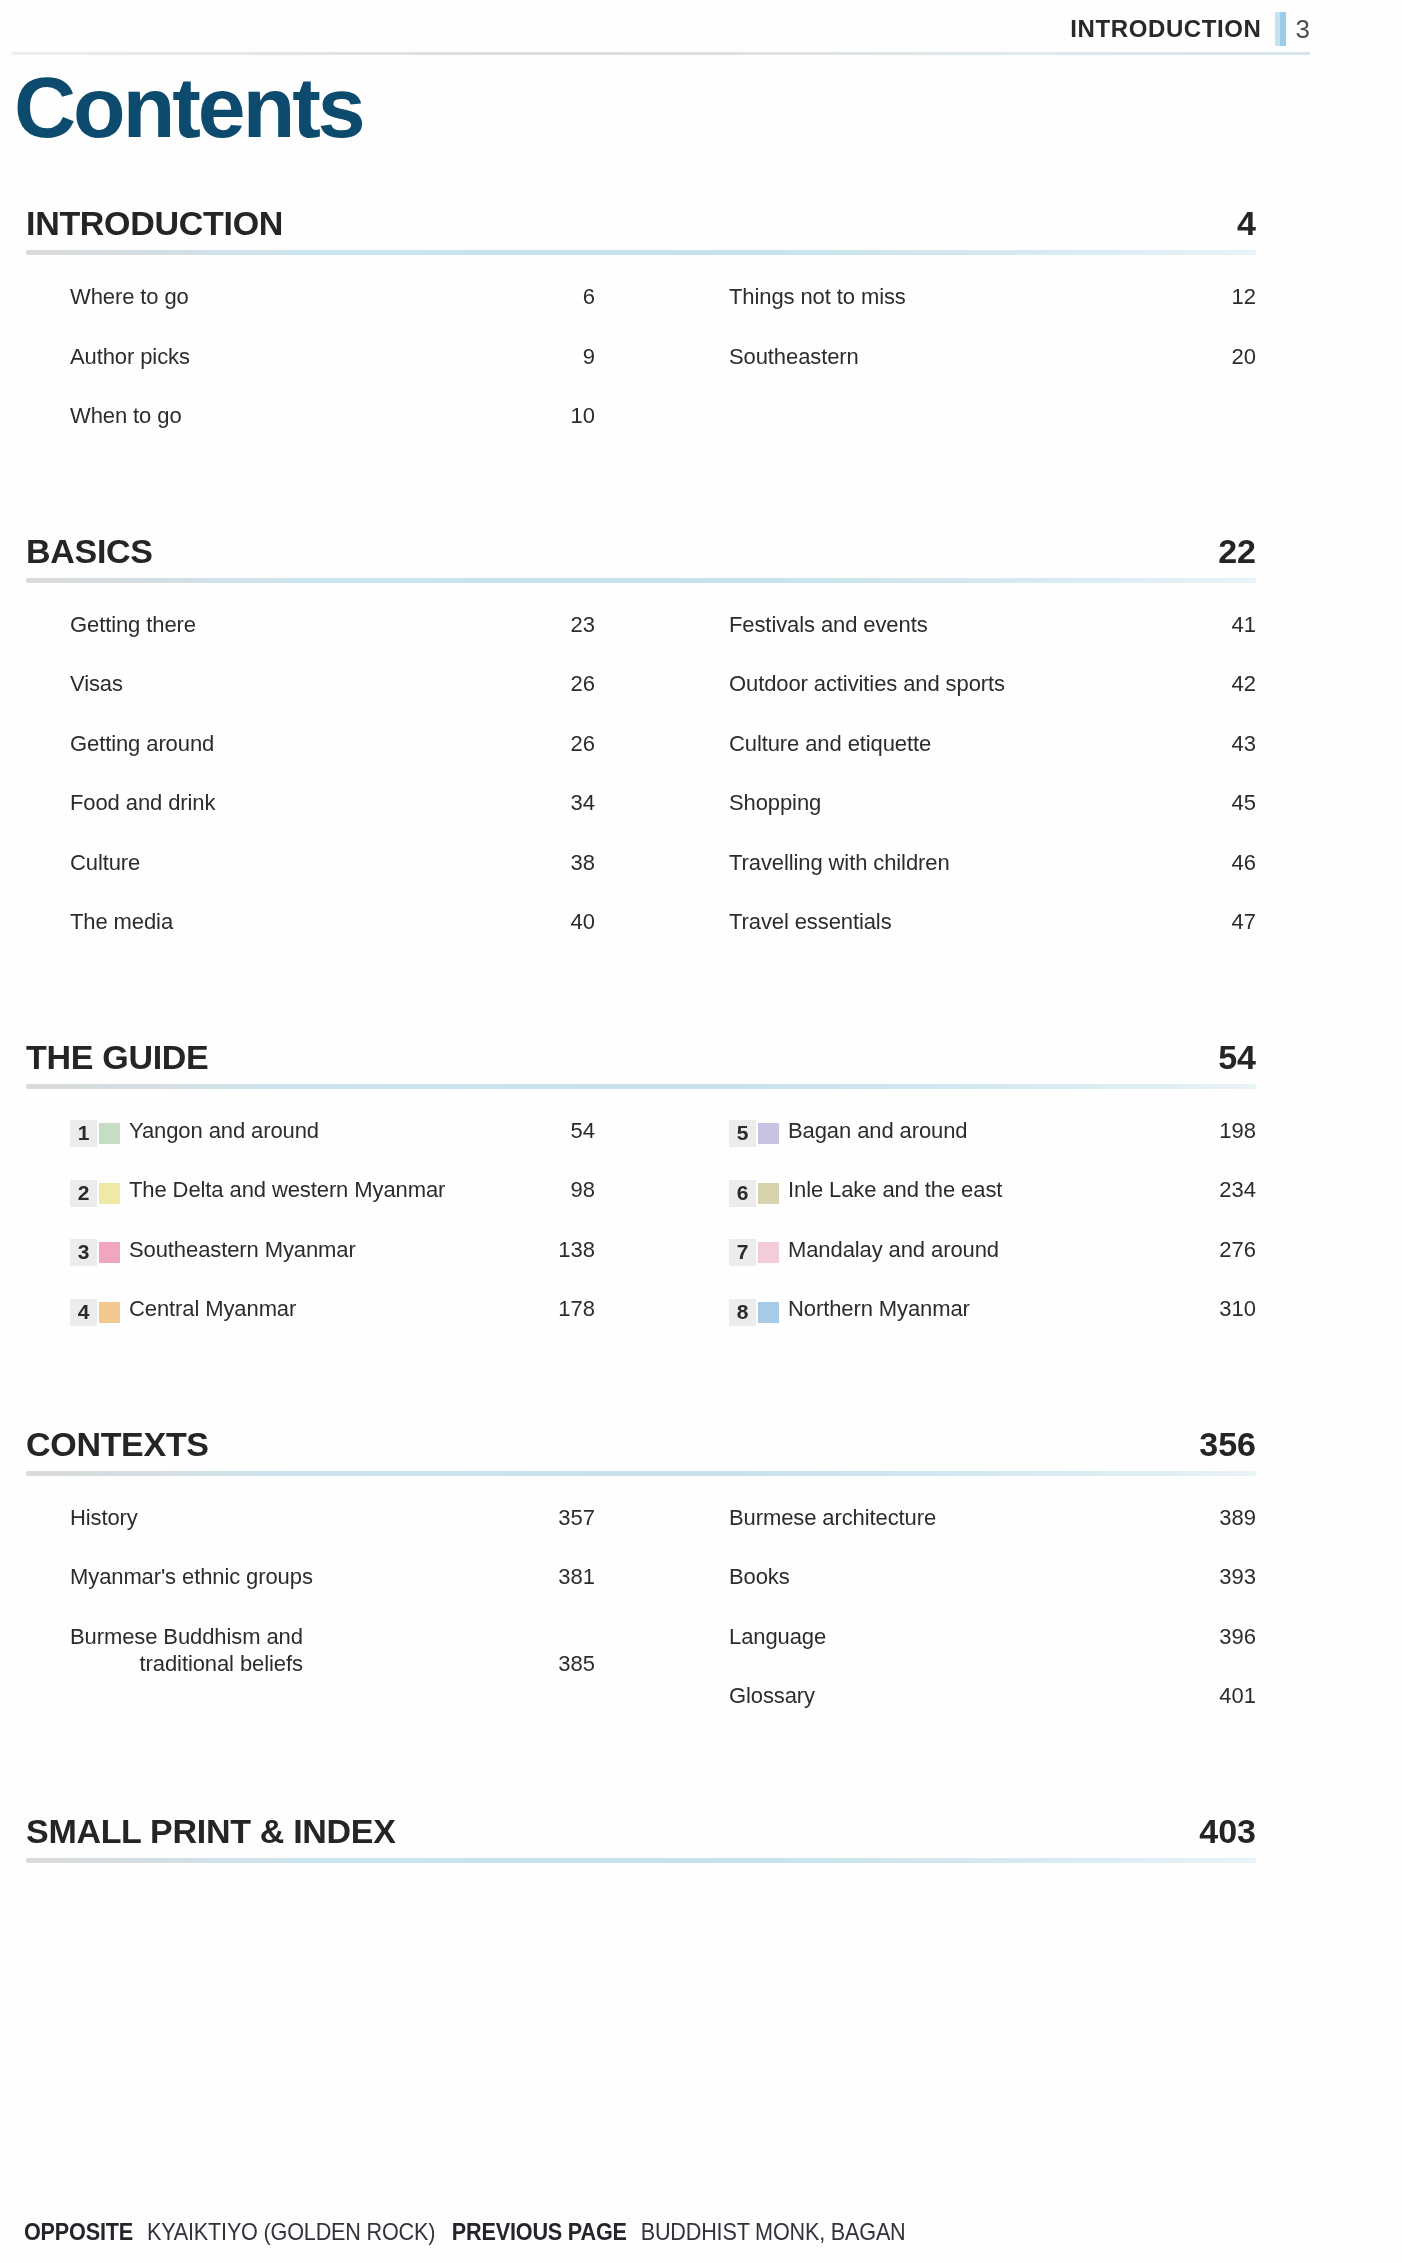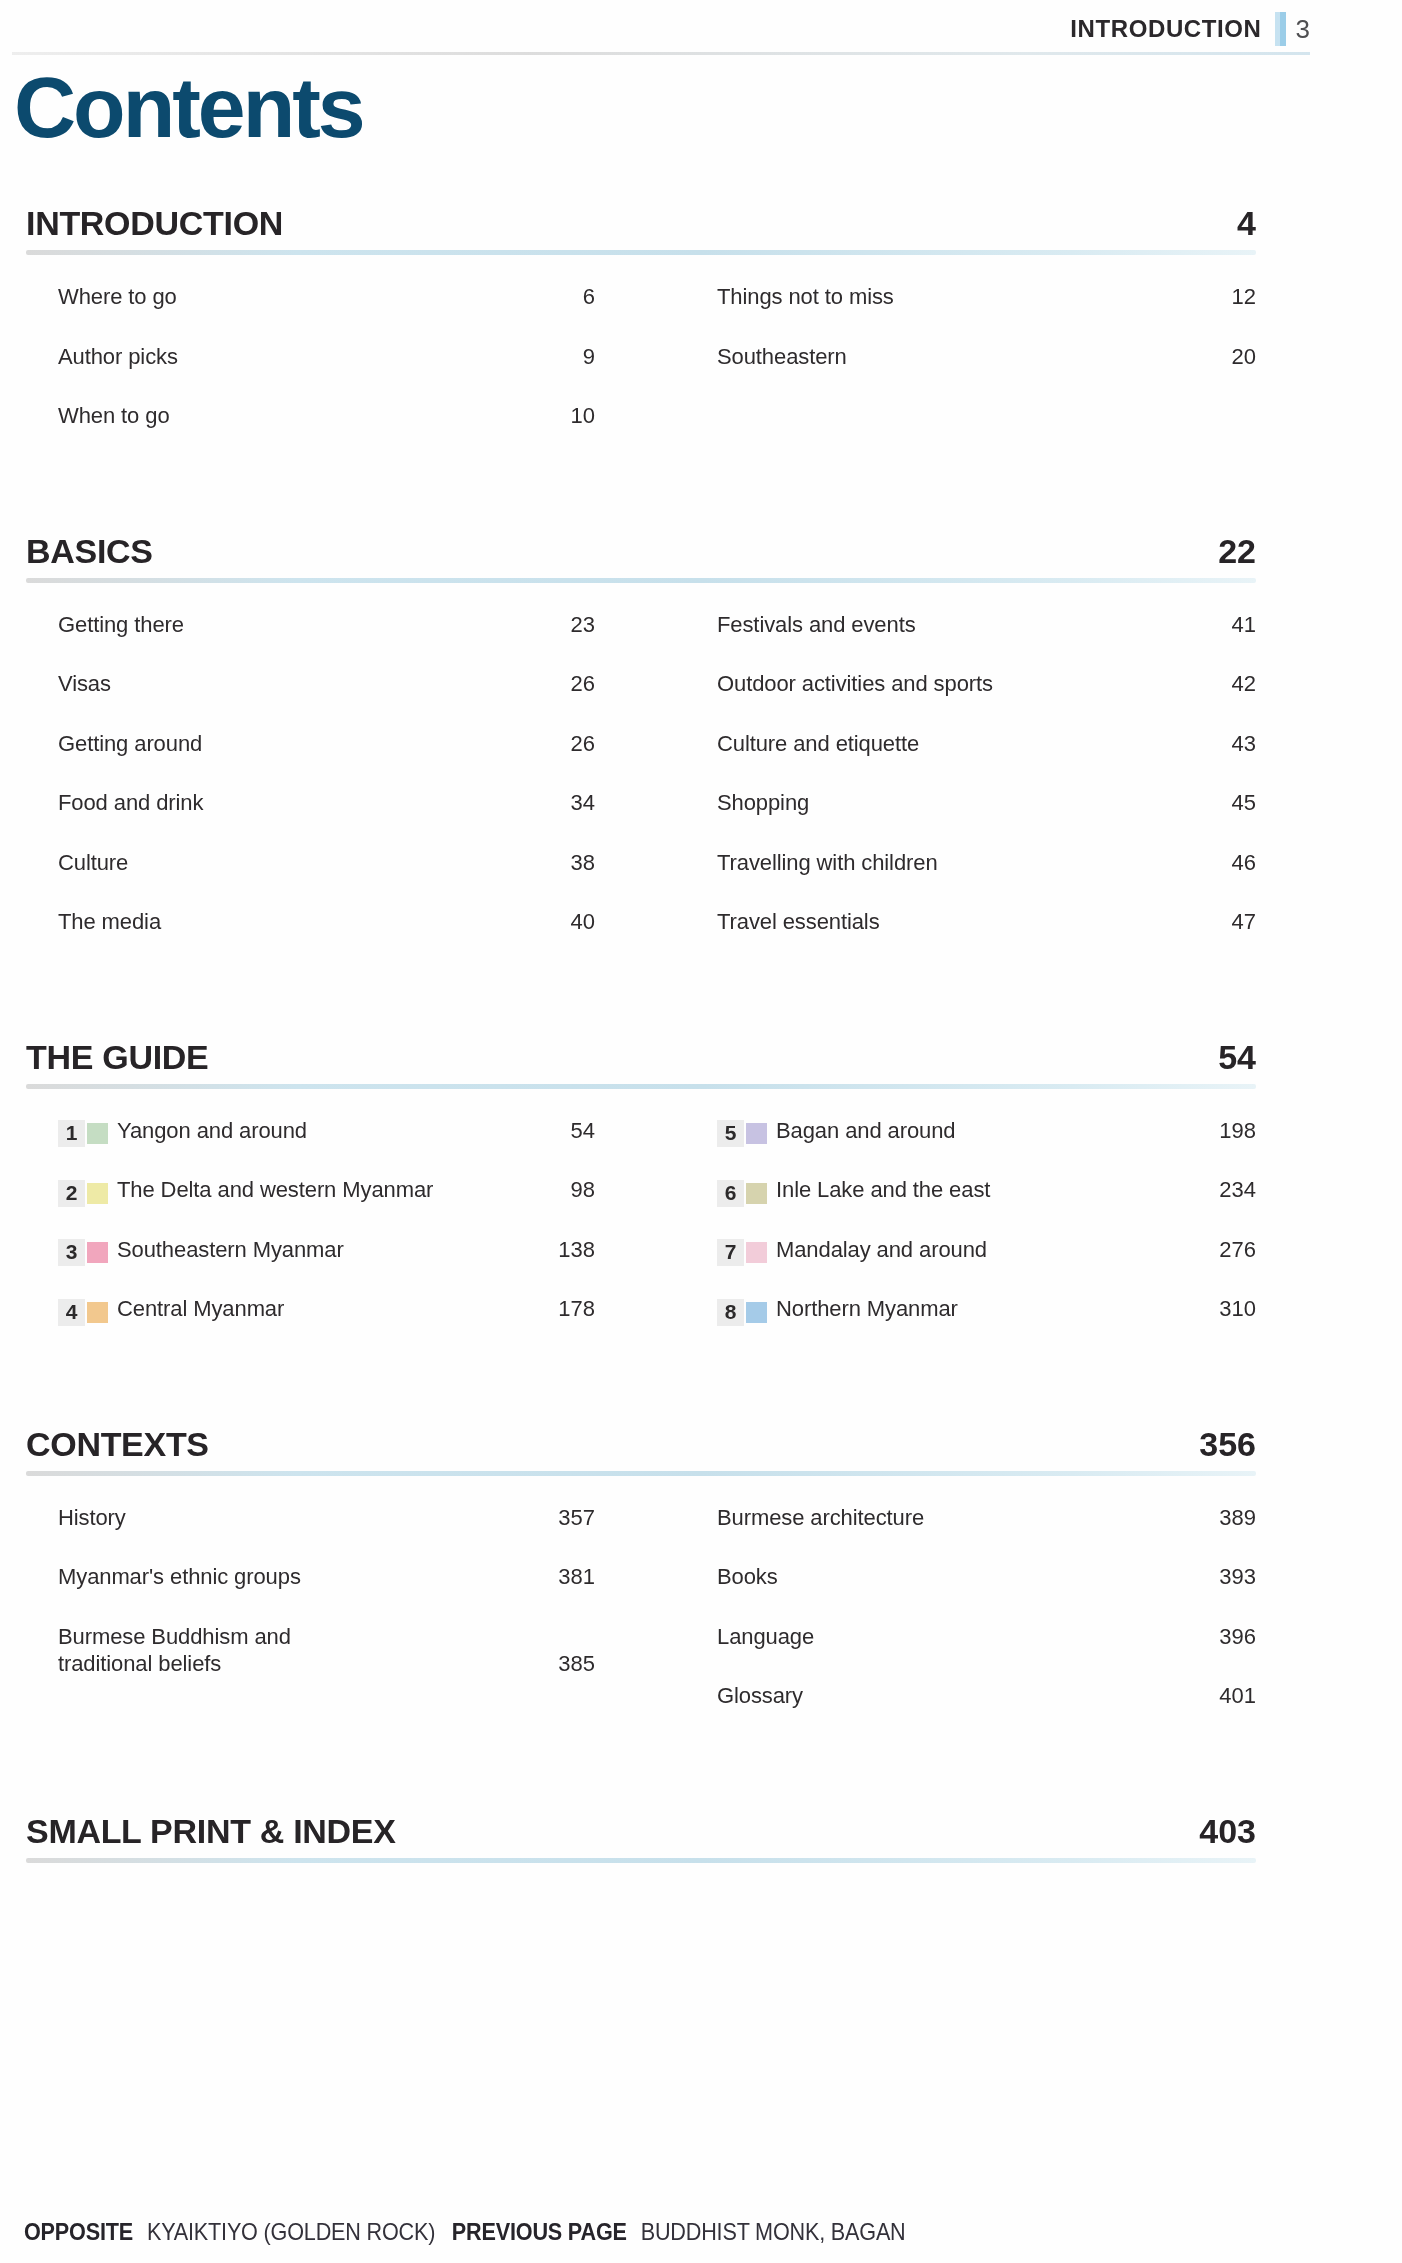--- a/index.html
+++ b/index.html
@@ -4,20 +4,21 @@
 <style>
   html,body{margin:0;padding:0;background:#e9e9e9;}
   .page{
     position:relative;
     width:1402px;height:2263px;
     background:#fefefe;
     font-family:"Liberation Sans", sans-serif;
     color:#29262a;
     overflow:hidden;
     margin:0 auto;
+    text-align:right;
   }
   
   .top-rule{
     position:absolute;top:52px;left:12px;width:1298px;height:3px;
     background:linear-gradient(to right,#ececec,#d9d9d9 40%,#dde6ea 78%,#cfe2ec);
     opacity:.9;
   }
   .page-header{
     position:absolute;top:12px;right:92px;
     display:flex;align-items:center;
@@ -35,21 +36,21 @@
   .sec-head{display:flex;justify-content:space-between;align-items:flex-end;margin-bottom:7px;}
   .sec-title{font-size:34px;font-weight:700;letter-spacing:-.3px;color:#272427;}
   .sec-page{font-size:34px;font-weight:700;color:#272427;}
   .sec-rule{
     height:5px;border-radius:2px;margin-bottom:28px;
     background:linear-gradient(to right,#dadada 0,#cde4ee 22%,#c7e0eb 55%,#d9ebf2 85%,#e8f3f7 100%);
   }
   .sec-cols{display:grid;grid-template-columns:537px 539px;column-gap:122px;padding-left:32px;}
   .toc-row{
     display:flex;align-items:flex-end;
-    margin-bottom:32px;font-size:22px;line-height:1.25;color:#2e2b2d;
+    margin-bottom:32px;font-size:22px;line-height:1.25;color:#2e2b2d;margin-left:12px;
   }
   .row-label{letter-spacing:-.1px;}
   .row-page{margin-left:auto;padding-left:12px;white-space:nowrap;}
   .toc-row.numbered .row-label,
   .toc-row.numbered .row-page{font-weight:400;}
   .chip{display:inline-flex;align-items:center;margin-right:9px;position:relative;top:3px;}
   .chip-num{
     display:inline-flex;width:27px;height:27px;align-items:center;justify-content:center;
     background:#ececec;font-weight:700;font-size:21px;color:#2c2a2b;
   }

